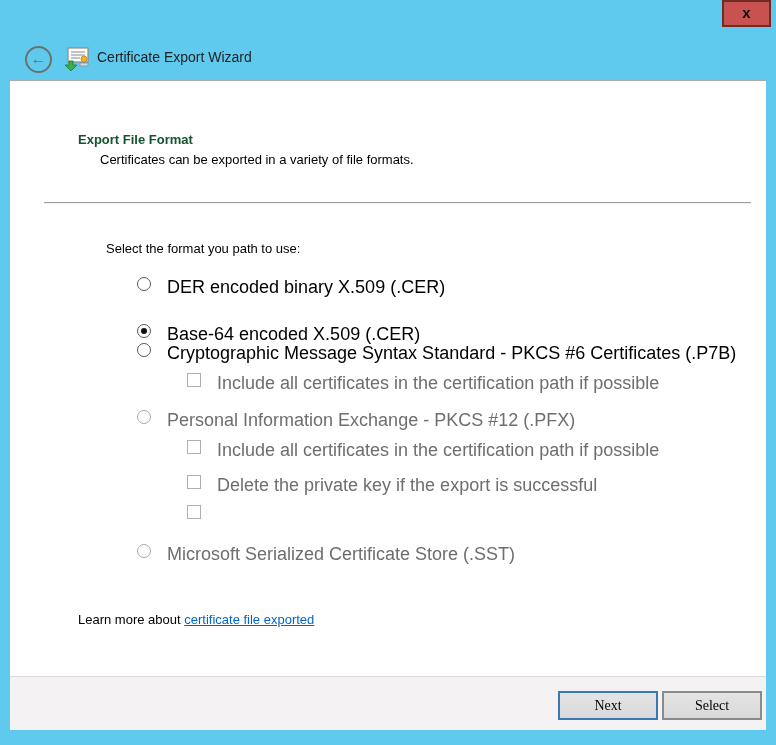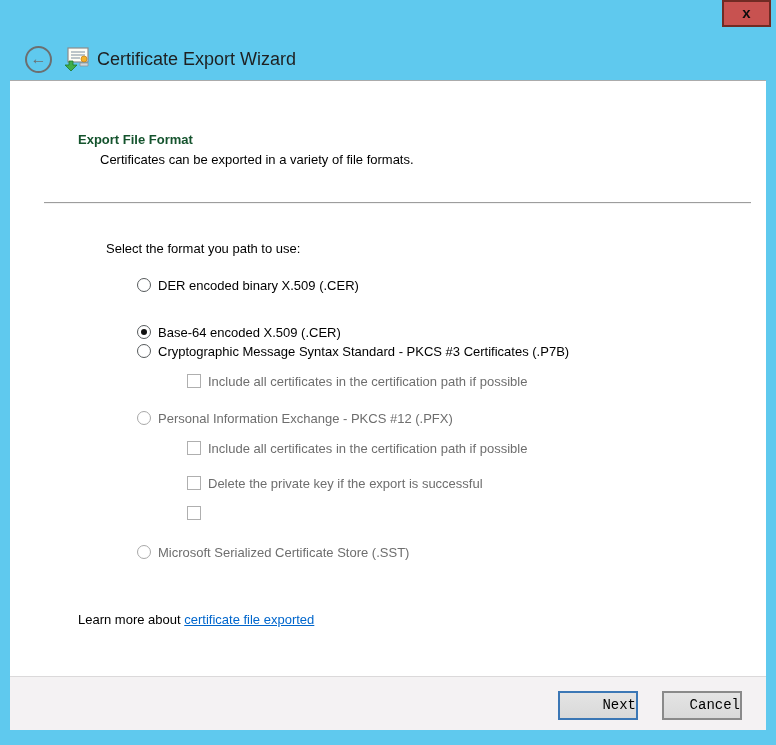--- a/index.html
+++ b/index.html
@@ -21,21 +21,21 @@
   }
   .back-btn {
     position:absolute; left:25px; top:46px; width:27px; height:27px;
     border:2px solid #6C6F70; border-radius:50%;
     color:#6C6F70; text-align:center; font-size:16px; line-height:22px;
     font-weight:bold;
   }
   .wiz-icon { position:absolute; left:63px; top:45px; width:27px; height:28px; }
   .win-title {
     position:absolute; left:97px; top:49px;
-    font-size:18px; color:#1E2021; letter-spacing:0px;
+    font-size:14px; color:#1E2021; letter-spacing:0px;
   }
 
   
   .content {
     position:absolute; left:10px; top:80px; width:756px; height:596px;
     background:#FFFFFF; border-top:1px solid #ABABAB;
   }
   .page-heading {
     position:absolute; left:78px; top:132px;
     font-size:13px; font-weight:bold; color:#14532d;
@@ -48,22 +48,22 @@
     position:absolute; left:44px; top:202px; width:707px; height:0;
     border-top:1px solid #9D9D9D; border-bottom:1px solid #F2F2F2;
   }
   .prompt {
     position:absolute; left:106px; top:241px;
     font-size:13px; color:#000;
   }
 
   
   .opt-row {
-    position:absolute; display:flex; align-items:center; height:16px;
-    font-size:13px; color:#000; white-space:nowrap;
+    position:absolute; display:flex; align-items:flex-start; height:16px;
+    font-size:18px; color:#000; white-space:nowrap;gap:9px;
   }
   .opt-row.radio-row   { left:137px; }
   .opt-row.check-row   { left:155px;padding-left:32px; }
   .opt-row.disabled    { color:#6E6E6E; }
 
   .radio {
     width:14px; height:14px; border-radius:50%;
     border:1px solid #565A5C; background:#fff;
     margin-right:7px; position:relative; flex:none;
   }
@@ -84,24 +84,24 @@
     font-size:13px; color:#000; white-space:nowrap;
   }
   .learn-link { color:#0066CC; text-decoration:underline; cursor:pointer; }
 
   
   .footer {
     position:absolute; left:10px; top:676px; width:756px; height:54px;
     background:#F4F2F3; border-top:1px solid #DBD9DA;
   }
   .btn {
-    position:absolute; top:691px; width:80px; height:29px;
+    position:absolute; top:691px; width:100px; height:29px;
     background:linear-gradient(#E4E4E4,#D9D9D9);
-    font-family:Liberation Mono, monospace;
-    font-size:14px; color:#000; text-align:right; line-height:25px;
+    font-family:Liberation Serif, serif;
+    font-size:14px; color:#000; text-align:center; line-height:25px;
     cursor:default;
   }
   .btn-next   { left:558px; border:2px solid #3B77B5; }
   .btn-cancel { left:662px; border:2px solid #8A8A8A; }
 
   .bottom-strip { position:absolute; left:0; top:730px; width:776px; height:15px; background:#5FC9EE; }
 </style>
 </head>
 <body>
 
@@ -142,21 +142,21 @@
   <span>DER encoded binary X.509 (.CER)</span>
 </div>
 
 <div class="opt-row radio-row" style="top:324px">
   <span class="radio selected"></span>
   <span>Base-64 encoded X.509 (.CER)</span>
 </div>
 
 <div class="opt-row radio-row" style="top:343px">
   <span class="radio"></span>
-  <span>Cryptographic Message Syntax Standard - PKCS #3 Certificates (.P7B)</span>
+  <span>Cryptographic Message Syntax Standard - PKCS #6 Certificates (.P7B)</span>
 </div>
 
 <div class="opt-row check-row disabled" style="top:373px">
   <span class="checkbox"></span>
   <span>Include all certificates in the certification path if possible</span>
 </div>
 
 <div class="opt-row radio-row disabled" style="top:410px">
   <span class="radio"></span>
   <span>Personal Information Exchange - PKCS #12 (.PFX)</span>
@@ -182,15 +182,15 @@
 </div>
 
 <div class="learn-more">
   <span>Learn more about </span><span class="learn-link">certificate file exported</span>
 </div>
 
 <div class="footer"></div>
 
 <div class="btn btn-next">Next</div>
 
-<div class="btn btn-cancel">Cancel</div>
+<div class="btn btn-cancel">Select</div>
 
 <div class="bottom-strip"></div>
 
 </body></html>

